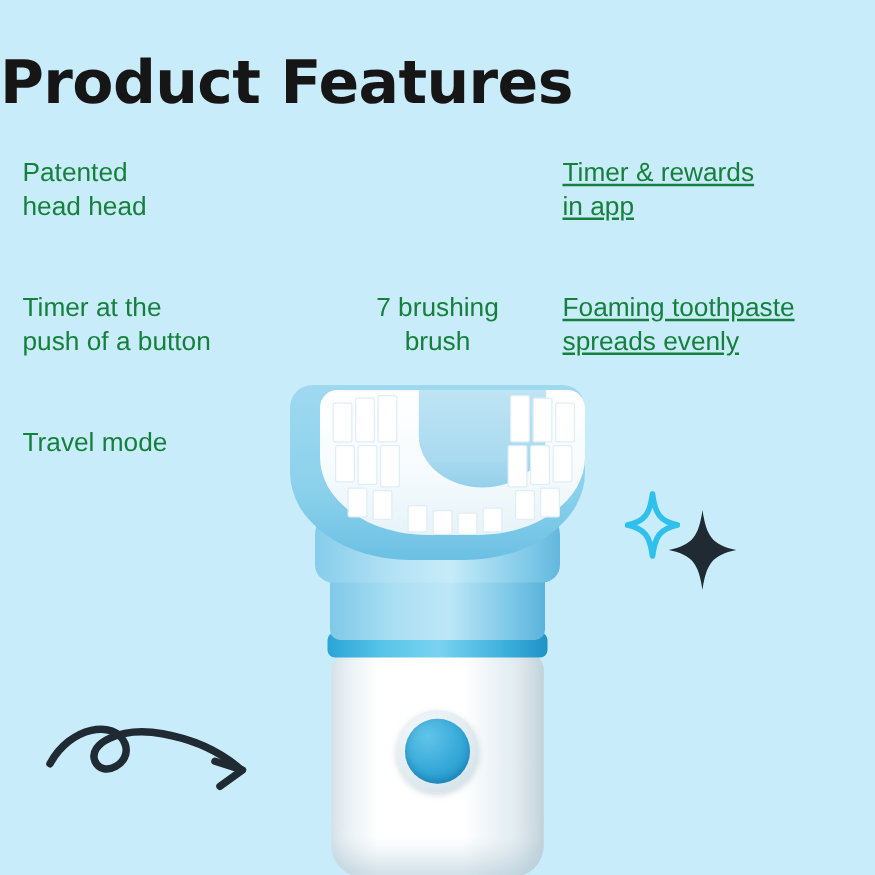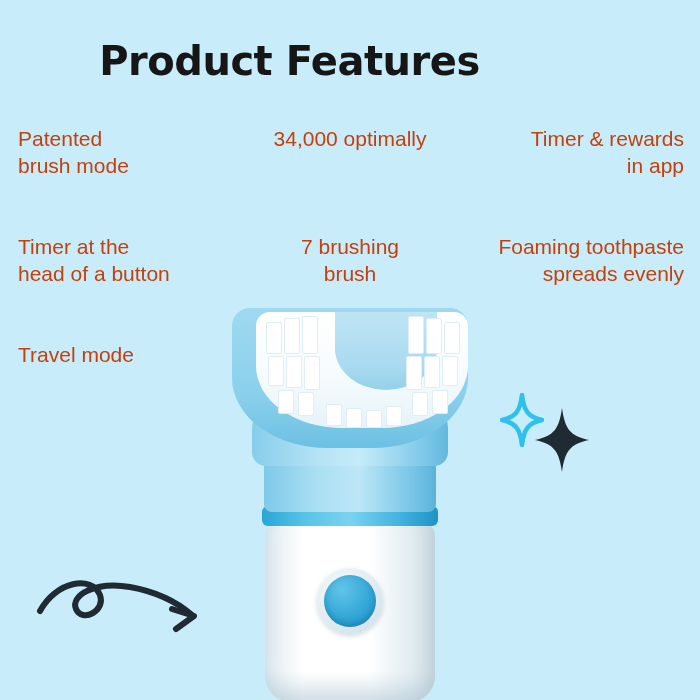--- a/index.html
+++ b/index.html
@@ -18,38 +18,37 @@
     position: relative;
     width: 700px;
     height: 700px;
     background: #c9ecfa;
   }
   #title {
     position: absolute;
     top: 38px;
     left: 0;
     width: 579px;
-    text-align: center;
-    font-size: 40px;
+    font-size: 48px;
     font-weight: bold;
     color: #161616;
     letter-spacing: -0.5px;
     font-family: "DejaVu Sans", sans-serif;
   }
 
   .feature {
     position: absolute;
     font-size: 21px;
     line-height: 27px;
-    color: #c2410c;
+    color: #15803d;
     font-family: "Liberation Sans", sans-serif;
   }
   .col-left  { left: 18px;  text-align: left;  width: 230px; }
   .col-mid   { left: 235px; text-align: center; width: 230px; }
-  .col-right { right: 16px;  text-align: right; width: 250px; }
+  .col-right { right: 0;  width: 250px; text-decoration: underline; }
 
   .row1 { top: 125px; }
   .row2 { top: 233px; }
   .row3 { top: 341px; }
 
   
   #brush {
     position: absolute;
     left: 220px;
     top: 300px;
@@ -187,25 +186,25 @@
     height: 80px;
   }
 </style>
 </head>
 <body>
 
 <div id="page">
 
   <div id="title">Product Features</div>
 
-  <div class="feature col-left row1"><span>Patented</span><br><span>brush mode</span></div>
-  <div class="feature col-mid row1"><span>34,000 optimally</span><br></div>
+  <div class="feature col-left row1"><span>Patented</span><br><span>head head</span></div>
+  <div class="feature col-mid row1"><br></div>
   <div class="feature col-right row1"><span>Timer &amp; rewards</span><br><span>in app</span></div>
 
-  <div class="feature col-left row2"><span>Timer at the</span><br><span>head of a button</span></div>
+  <div class="feature col-left row2"><span>Timer at the</span><br><span>push of a button</span></div>
   <div class="feature col-mid row2"><span>7 brushing</span><br><span>brush</span></div>
   <div class="feature col-right row2"><span>Foaming toothpaste</span><br><span>spreads evenly</span></div>
 
   <div class="feature col-left row3"><span>Travel mode</span></div>
 
   <div id="brush">
 
     <div id="handle"></div>
     <div id="handle-bottom-shade"></div>
     <div id="button-ring"></div>

